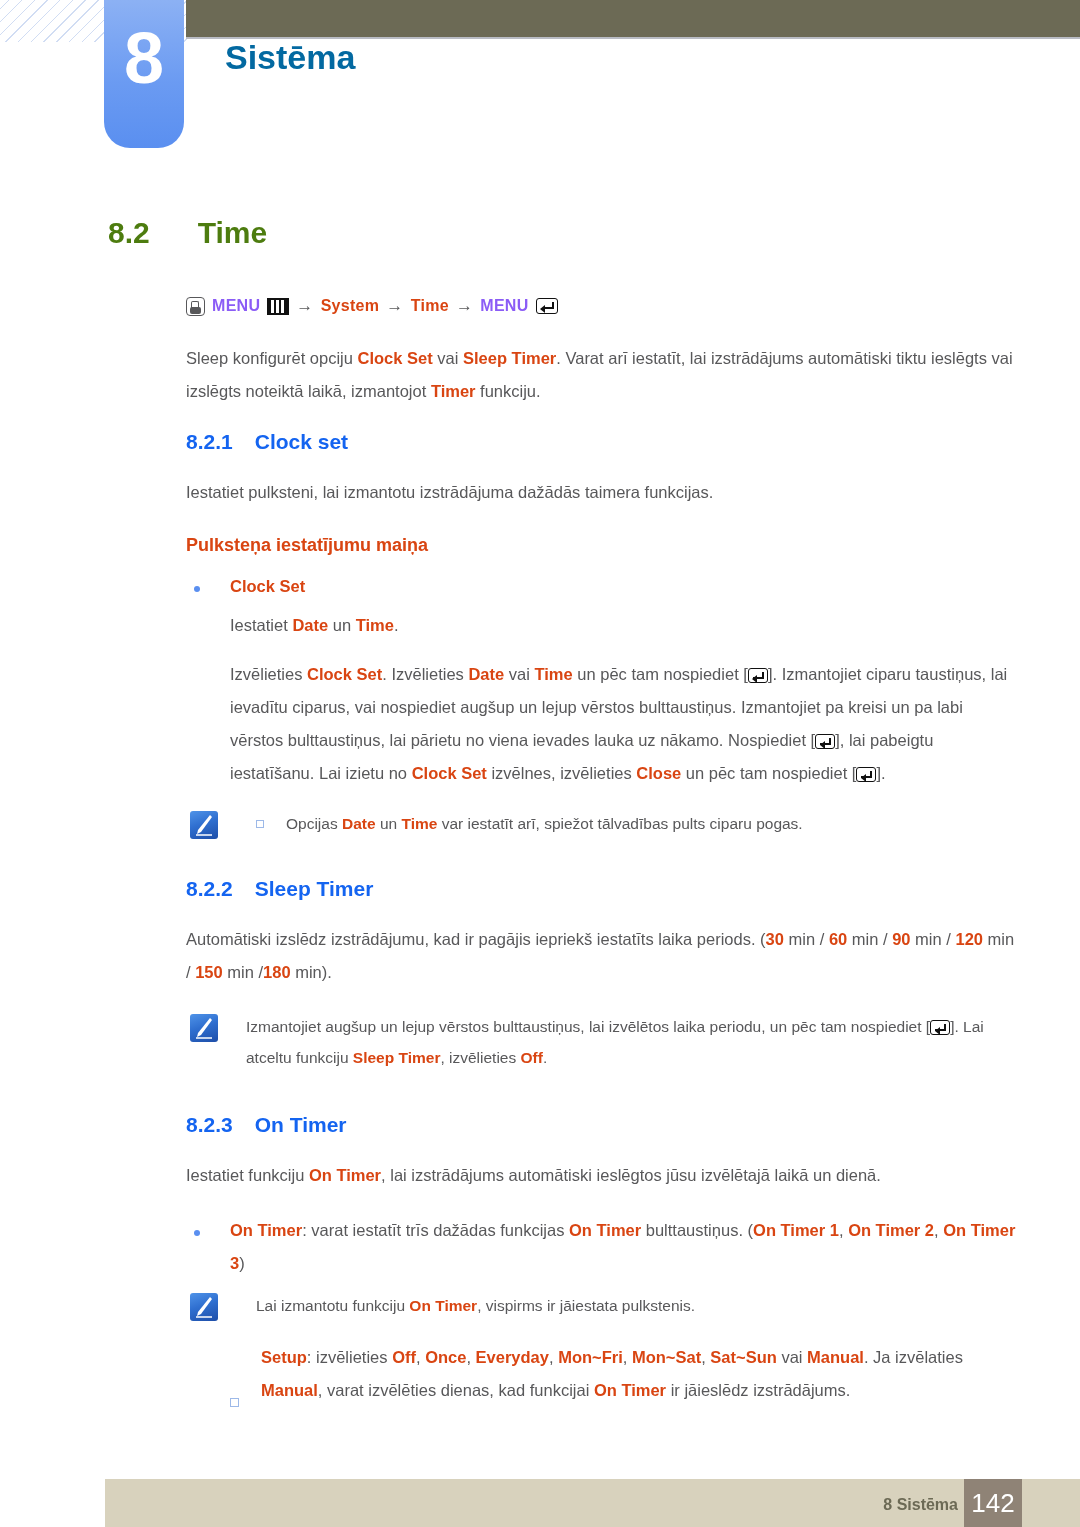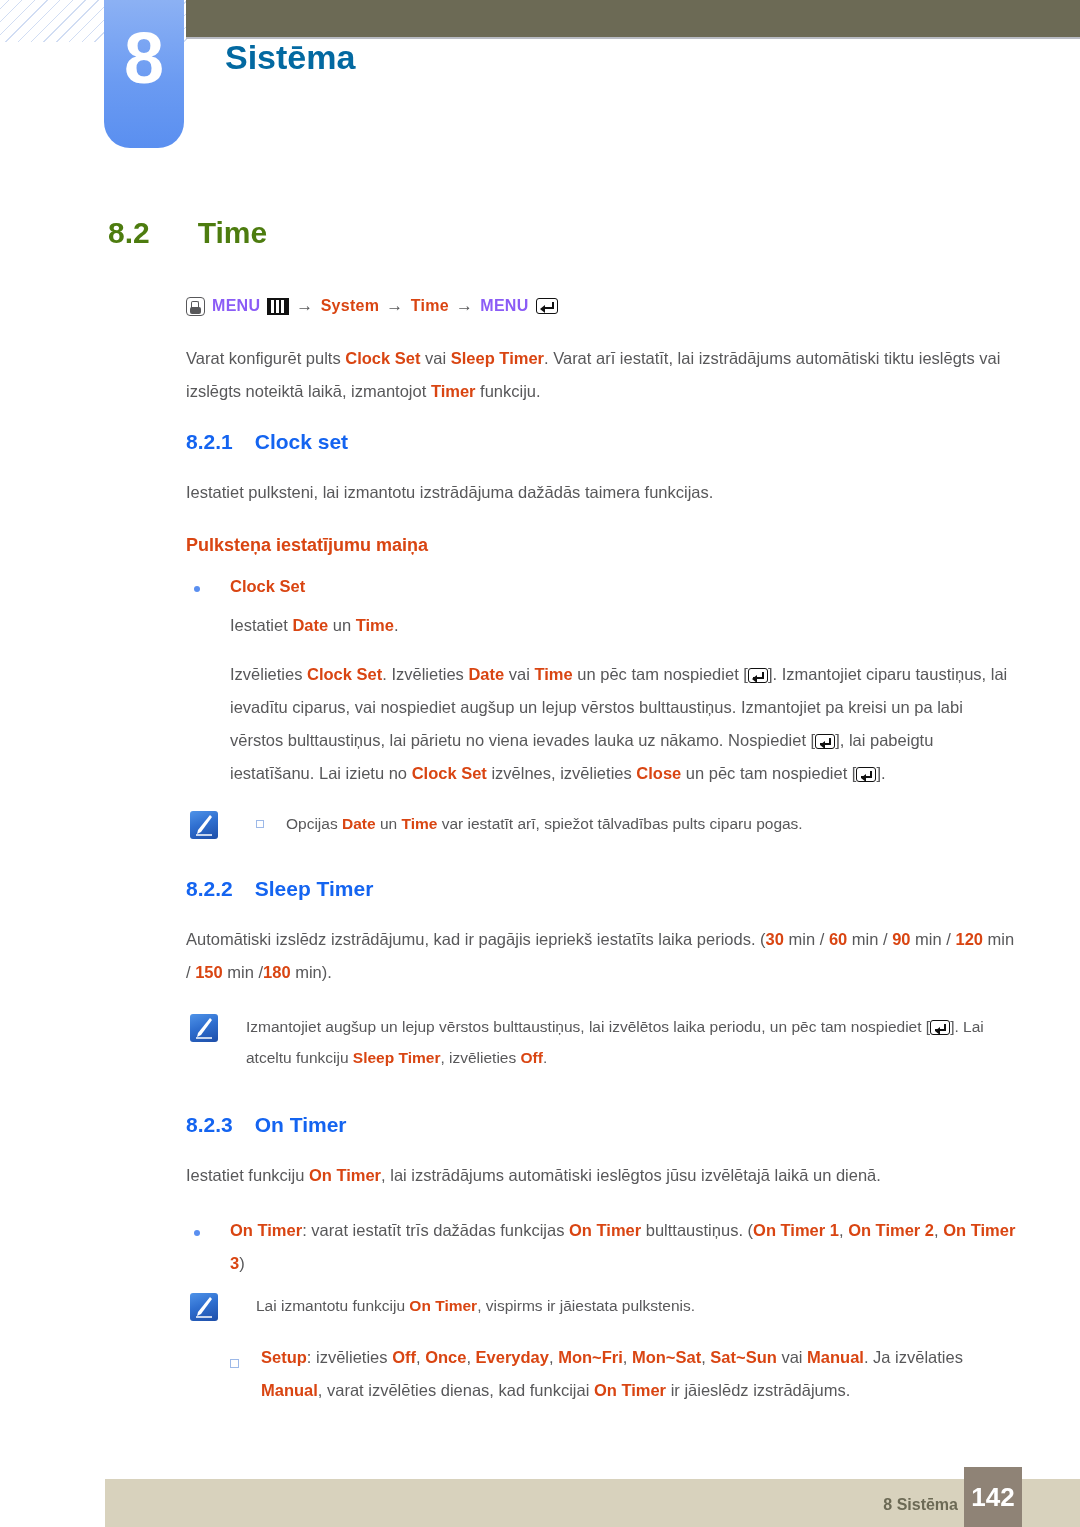--- a/index.html
+++ b/index.html
@@ -252,20 +252,21 @@
     margin-left: 44px;
     font-size: 16.5px;
     line-height: 2.0;
     color: #58585a;
   }
   .sub-para.tight { margin-bottom: 16px; }
 
   .sq-row {
     display: flex;
     margin: 0 0 4px 0;
+    align-items: flex-end;
   }
   .sq-row .sqb {
     width: 9px; height: 9px;
     border: 1.4px solid #9db9e8;
     box-sizing: border-box;
     flex: none;
     margin-top: 18px;
     margin-left: 44px;
   }
   .sq-row .sq-txt {
@@ -286,25 +287,25 @@
   .footer-label {
     position: absolute;
     right: 122px; bottom: 13px;
     font-size: 16px;
     font-weight: bold;
     color: #6c6a55;
   }
   .footer-page {
     position: absolute;
     right: 58px; bottom: 0;
-    width: 58px; height: 60px;
+    width: 58px; height: 48px;
     background: #8f8376;
     color: #ffffff;
     font-size: 26px;
-    font-weight: bold;
+    font-weight: normal;
     display: flex;
     align-items: center;
     justify-content: center;
   }
 </style>
 </head>
 <body>
 
 <div class="hatch"></div>
 <div class="hdr-bar"></div>
@@ -325,21 +326,21 @@
     <span class="m-arrow">→</span>
     <span class="m-red">System</span>
     <span class="m-arrow">→</span>
     <span class="m-red">Time</span>
     <span class="m-arrow">→</span>
     <span class="m-gold">MENU</span>
     <span class="ico-enter"></span>
   </div>
 
   <p class="body">
-    <span>Varat konfigurēt pults </span><span class="hl">Clock Set</span><span> vai </span><span class="hl">Sleep Timer</span><span>. Varat arī iestatīt, lai izstrādājums automātiski tiktu ieslēgts vai izslēgts noteiktā laikā, izmantojot </span><span class="hl">Timer</span><span> funkciju.</span>
+    <span>Sleep konfigurēt opciju </span><span class="hl">Clock Set</span><span> vai </span><span class="hl">Sleep Timer</span><span>. Varat arī iestatīt, lai izstrādājums automātiski tiktu ieslēgts vai izslēgts noteiktā laikā, izmantojot </span><span class="hl">Timer</span><span> funkciju.</span>
   </p>
 
   <div class="sec-h2">
     <span>8.2.1</span>
     <span>Clock set</span>
   </div>
 
   <p class="body">Iestatiet pulksteni, lai izmantotu izstrādājuma dažādās taimera funkcijas.</p>
 
 

